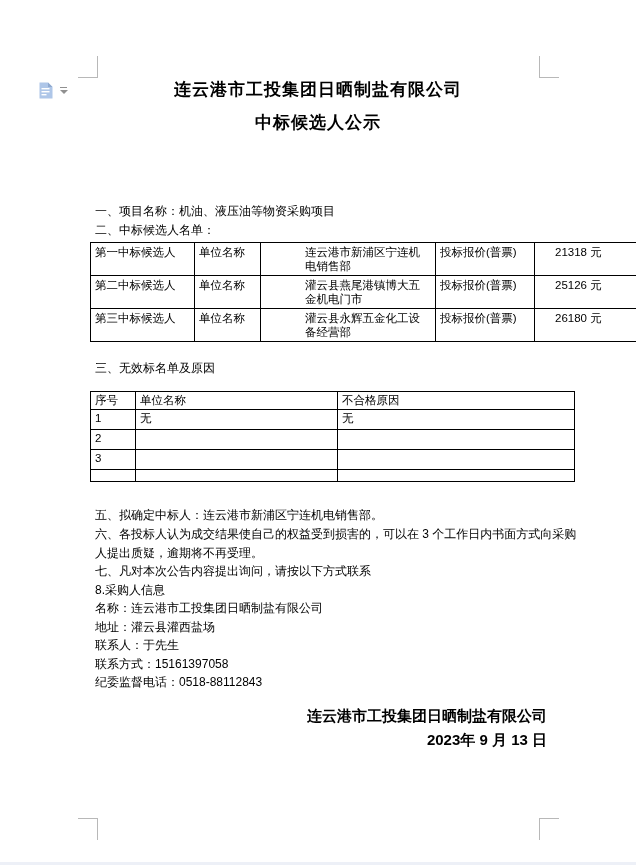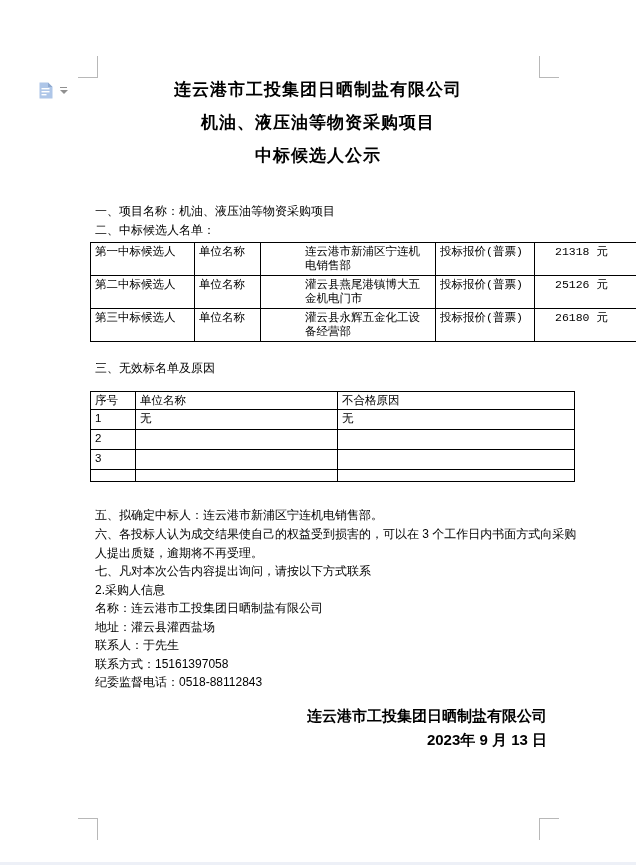--- a/index.html
+++ b/index.html
@@ -34,21 +34,21 @@
 
   .doc-title { position: absolute; left: 97px; top: 73px; width: 442px; text-align: center; }
   .doc-title div { font-size: 17px; font-weight: 700; line-height: 33px; letter-spacing: 1px; }
 
   .para { position: absolute; left: 95px; font-size: 12px; line-height: 14px; white-space: nowrap; }
 
   table { border-collapse: collapse; table-layout: fixed; }
   td, th { border: 1px solid #000; font-size: 11.5px; font-weight: 400; text-align: left; vertical-align: top; padding: 2px 4px 0 4px; overflow: hidden; }
 
   .tbl1 { position: absolute; left: 90px; top: 242px; width: 457px; }
-  .tbl1 td { line-height: 14px; font-family: Liberation Mono, monospace; }
+  .tbl1 td { line-height: 14px; }
   .tbl1 .c1 { width: 95px; }
   .tbl1 .c2 { width: 57px; }
   .tbl1 .c3 { width: 126px; padding-left: 44px; }
   .tbl1 .c4 { width: 90px; }
   .tbl1 .c5 { width: 89px; padding-left: 20px; }
   .tbl1 tr { height: 33px; }
 
   .tbl2 { position: absolute; left: 90px; top: 391px; width: 457px; }
   .tbl2 td { line-height: 13px; }
   .tbl2 .c1 { width: 36px; margin-left: 40px; }
@@ -84,21 +84,20 @@
     </svg>
   </span>
   <span class="paste-arrow">
     <span class="bar"></span>
       <span class="tri"></span>
   </span>
 </div>
 
 <div class="doc-title">
   <div>连云港市工投集团日晒制盐有限公司</div>
-  <div>机油、液压油等物资采购项目</div>
   <div>中标候选人公示</div>
 </div>
 
 <div class="para" style="top:204px">一、项目名称：机油、液压油等物资采购项目</div>
 <div class="para" style="top:223px">二、中标候选人名单：</div>
 
 <table class="tbl1">
   <tbody>
       <tr>
     <td class="c1">第一中标候选人</td>
@@ -154,21 +153,21 @@
     <td class="c3"></td>
   </tr>
 </tbody>
   </table>
 
 <div class="para" style="top:508px">五、拟确定中标人：连云港市新浦区宁连机电销售部。</div>
 <div class="para" style="top:527px">六、各投标人认为成交结果使自己的权益受到损害的，可以在 3 个工作日内书面方式向采购</div>
 <div class="para" style="top:546px">人提出质疑，逾期将不再受理。</div>
 <div class="para" style="top:564px">七、凡对本次公告内容提出询问，请按以下方式联系</div>
 
-<div class="para" style="top:583px">2.采购人信息</div>
+<div class="para" style="top:583px">8.采购人信息</div>
 <div class="para" style="top:601px">名称：连云港市工投集团日晒制盐有限公司</div>
 <div class="para" style="top:620px">地址：灌云县灌西盐场</div>
 <div class="para" style="top:638px">联系人：于先生</div>
 <div class="para" style="top:657px">联系方式：15161397058</div>
 <div class="para" style="top:675px">纪委监督电话：0518-88112843</div>
 
 <div class="footer-block" style="top:707px">连云港市工投集团日晒制盐有限公司</div>
 <div class="footer-block" style="top:731px">2023年 9 月 13 日</div>
 
 <div class="bottom-band"></div>

